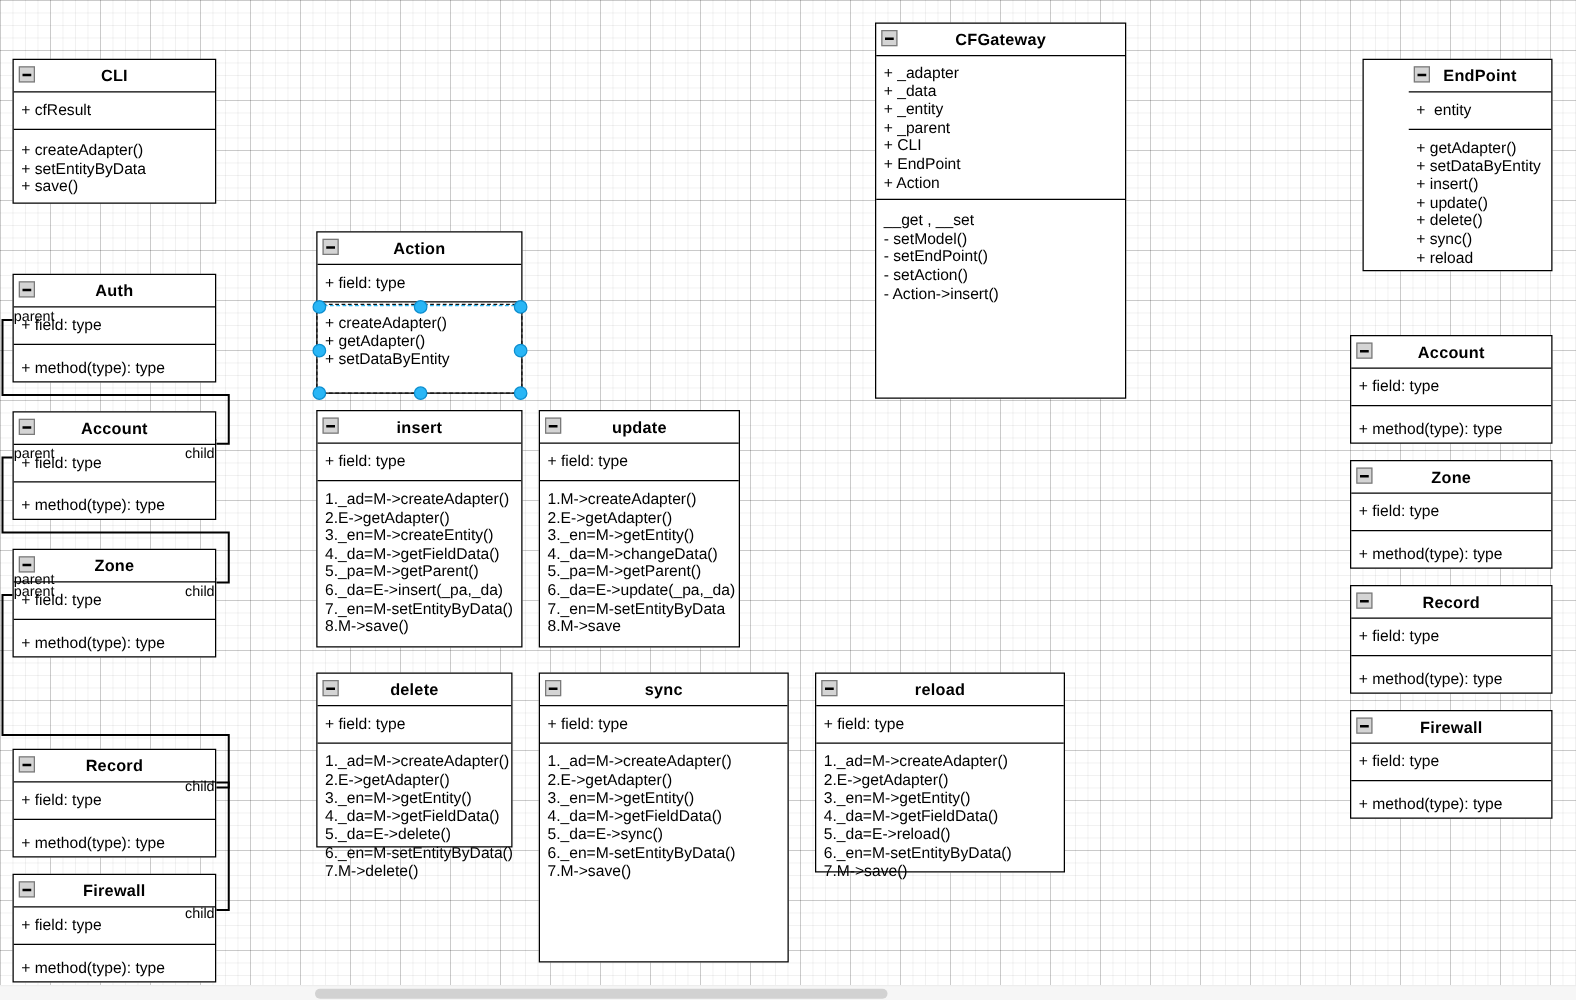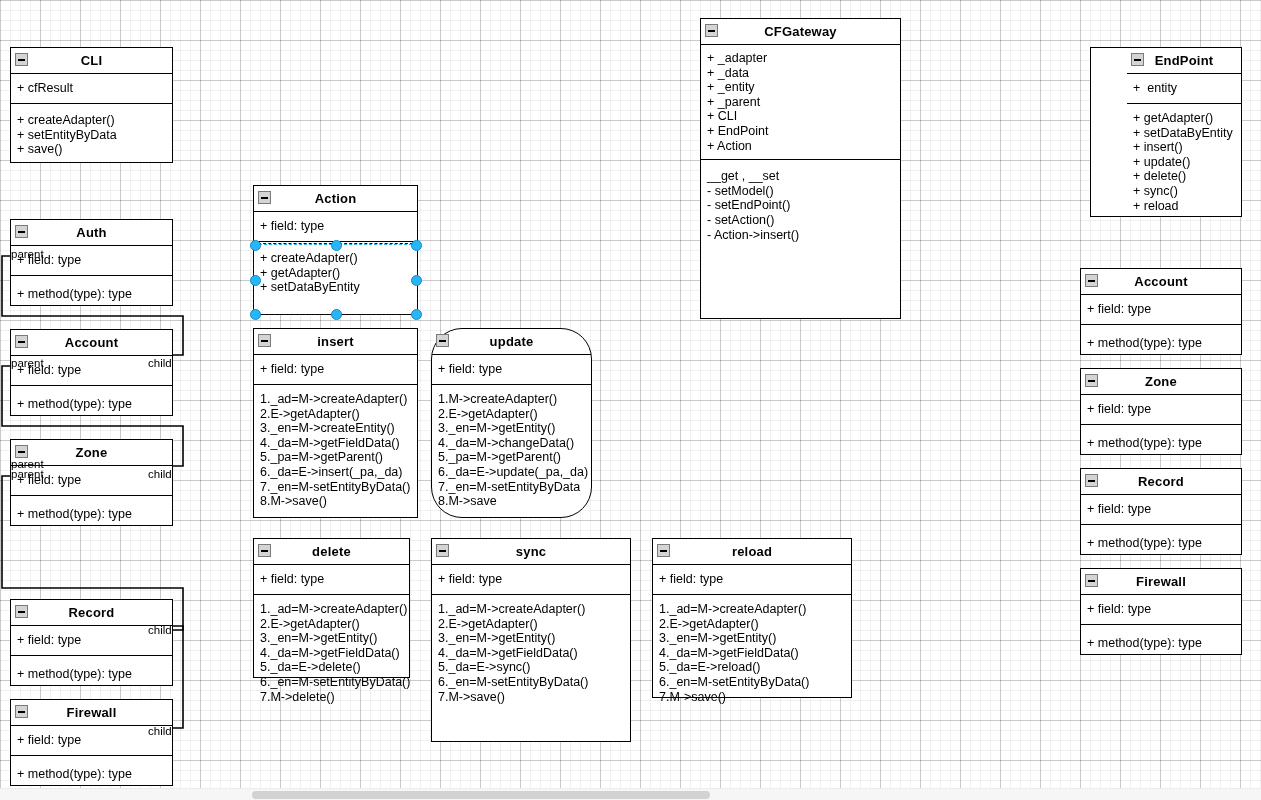--- a/index.html
+++ b/index.html
@@ -331,21 +331,21 @@
             <div class="line">2.E-&gt;getAdapter()</div>
             <div class="line">3._en=M-&gt;createEntity()</div>
             <div class="line">4._da=M-&gt;getFieldData()</div>
             <div class="line">5._pa=M-&gt;getParent()</div>
             <div class="line">6._da=E-&gt;insert(_pa,_da)</div>
             <div class="line">7._en=M-setEntityByData()</div>
             <div class="line">8.M-&gt;save()</div>
           </div>
         </div>
       </div>
-      <div class="uml" style="left: 431px; top: 328px; width: 161px; height: 190px; border-radius: 31px;">
+      <div class="uml" style="left: 431px; top: 328px; width: 161px; height: 190px;">
         <div class="hdr">
           <span class="collapse-icon">
             <i></i>
           </span>
           <span class="title">update</span>
         </div>
         <div class="sect bordered attrs">
           <div>
             <div class="line">+ field: type</div>
           </div>
@@ -380,21 +380,21 @@
             <div class="line">1._ad=M-&gt;createAdapter()</div>
             <div class="line">2.E-&gt;getAdapter()</div>
             <div class="line">3._en=M-&gt;getEntity()</div>
             <div class="line">4._da=M-&gt;getFieldData()</div>
             <div class="line">5._da=E-&gt;delete()</div>
             <div class="line">6._en=M-setEntityByData()</div>
             <div class="line">7.M-&gt;delete()</div>
           </div>
         </div>
       </div>
-      <div class="uml" style="left: 431px; top: 538px; width: 200px; height: 204px;">
+      <div class="uml" style="left: 431px; top: 538px; width: 200px; height: 232px;">
         <div class="hdr">
           <span class="collapse-icon">
             <i></i>
           </span>
           <span class="title">sync</span>
         </div>
         <div class="sect bordered attrs">
           <div>
             <div class="line">+ field: type</div>
           </div>

